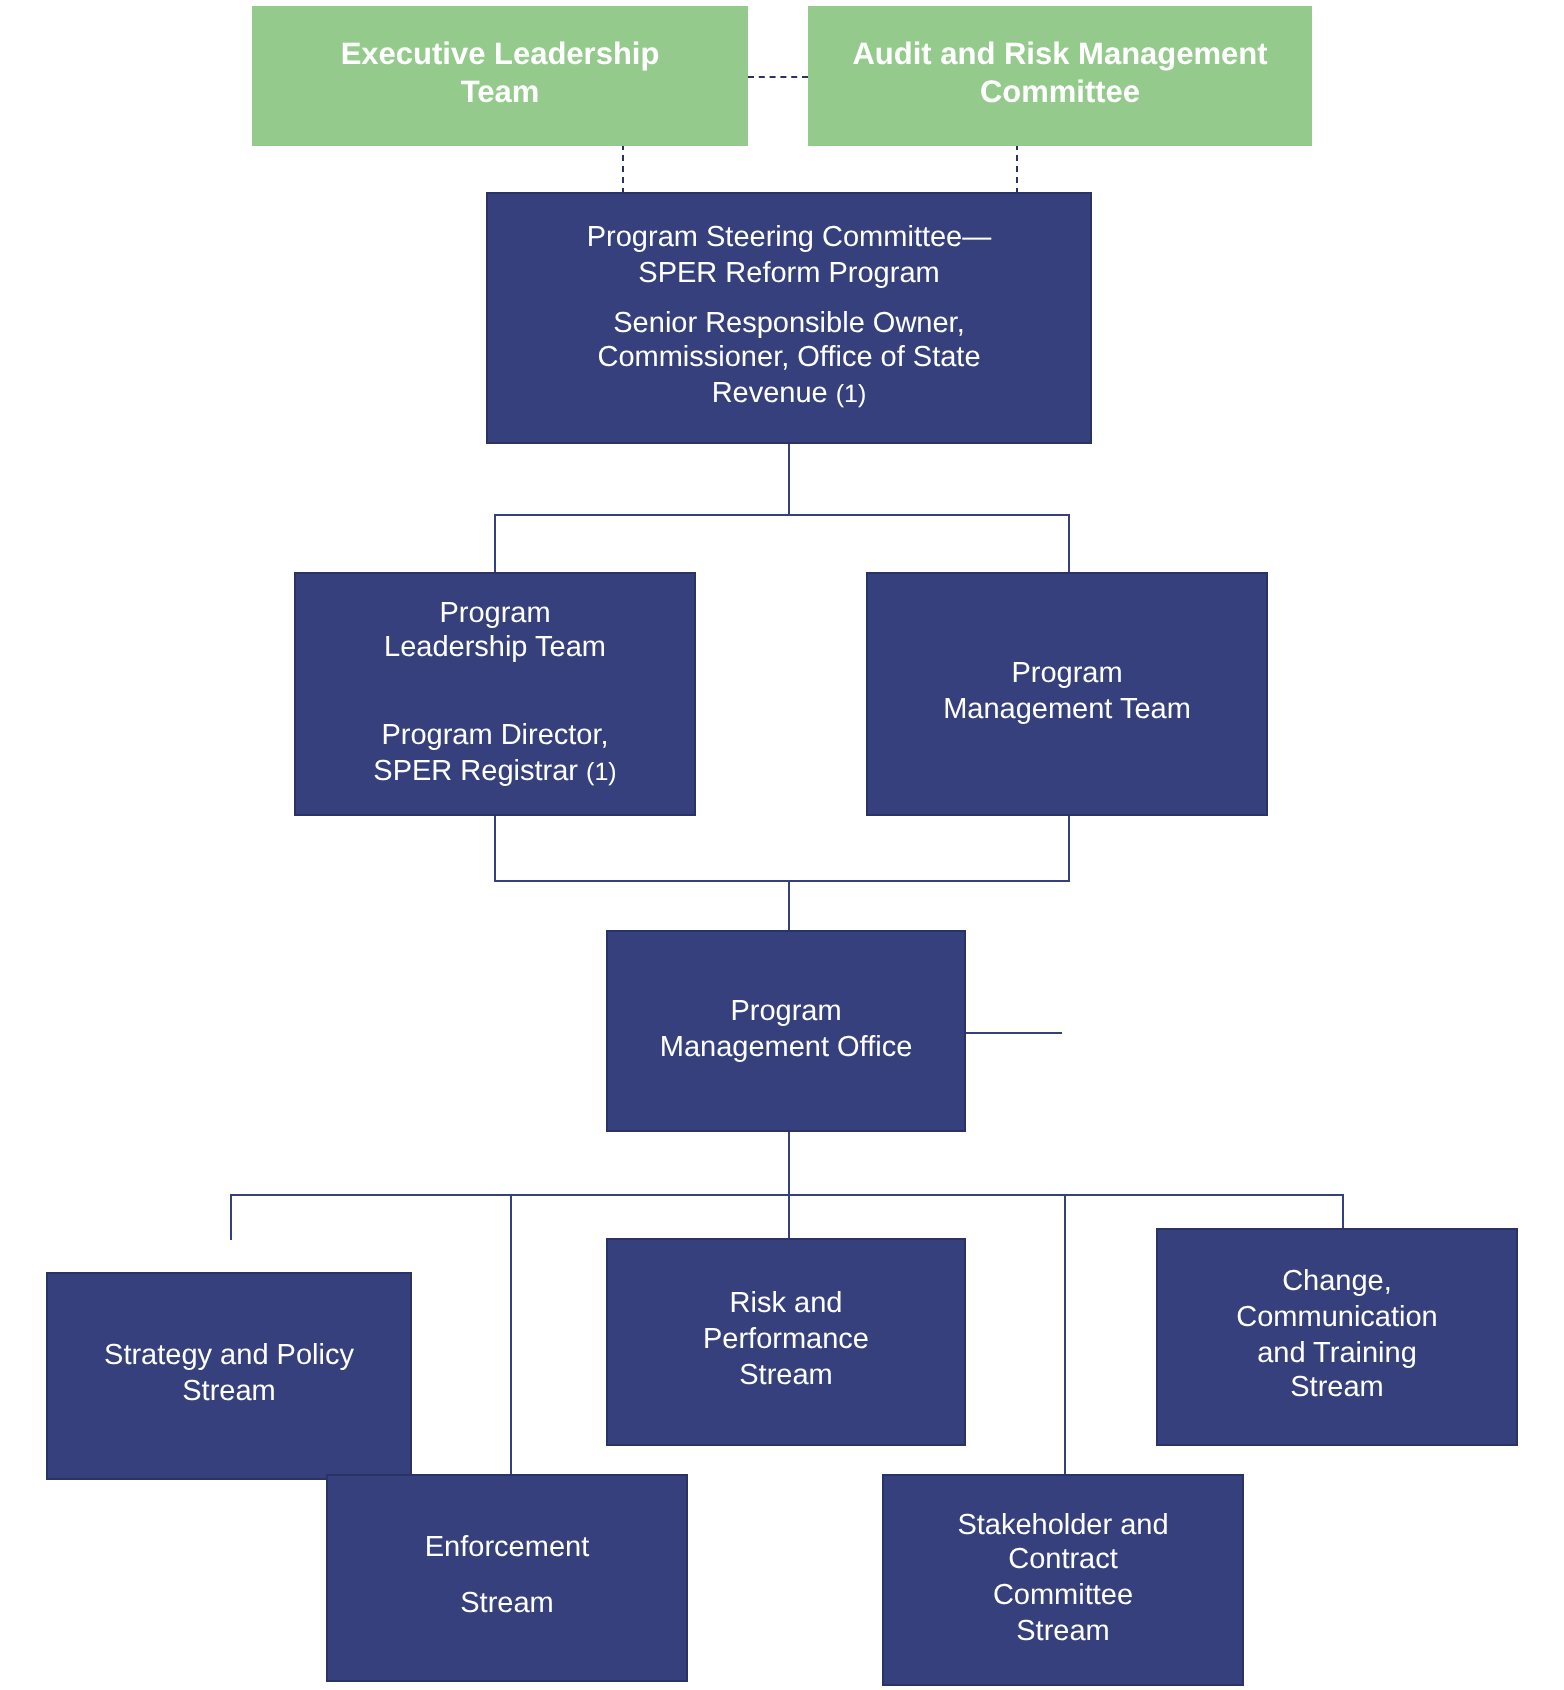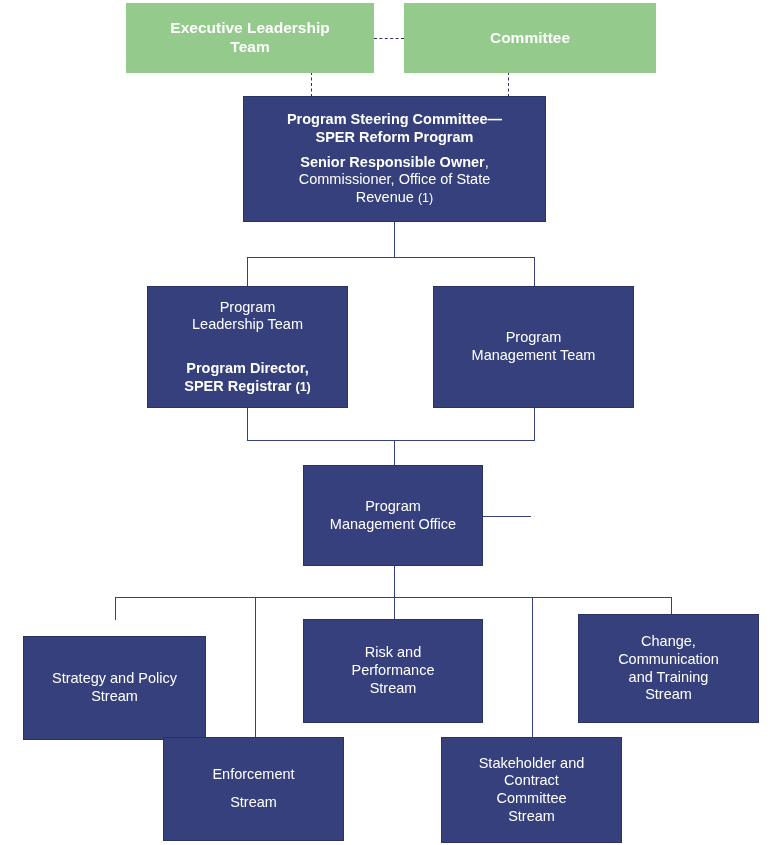--- a/index.html
+++ b/index.html
@@ -35,21 +35,21 @@
     background: #94ca8c;
     font-weight: bold;
     font-size: 15.5px;
   }
   .node.navy {
     background: #36407c;
     border: 1px solid #2a3266;
     font-size: 14.5px;
   }
   .node .ln { display: block; white-space: nowrap; }
-  .node .bold { font-weight: bold; }
+  .node .bold { font-weight: normal; }
   .node .blk { display: block; }
   .node .small { font-size: 12.5px; }
 
   
   .vline {
     position: absolute;
     width: 1px;
     background: #36407c;
     z-index: 1;
   }
@@ -102,20 +102,21 @@
   <div class="vline" style="left:394px; top:597px; height:23px;"></div>
   <div class="vline" style="left:532px; top:597px; height:141px;"></div>
   <div class="vline" style="left:671px; top:597px; height:23px;"></div>
 
   <div class="node green" style="left:126px; top:3px; width:248px; height:70px;">
     <span class="ln">Executive Leadership</span>
     <span class="ln">Team</span>
   </div>
 
   <div class="node green" style="left:404px; top:3px; width:252px; height:70px;">
+    <span class="ln">Audit and Risk Management</span>
     <span class="ln">Committee</span>
   </div>
 
   <div class="node navy" style="left:243px; top:96px; width:303px; height:126px;">
     <span class="ln bold">Program Steering Committee—</span>
     <span class="ln bold">SPER Reform Program</span>
     <span class="blk" style="margin-top:7px;">
       <span class="bold">Senior Responsible Owner</span><span>,</span>
     </span>
     <span class="ln">Commissioner,  Office of State</span>

